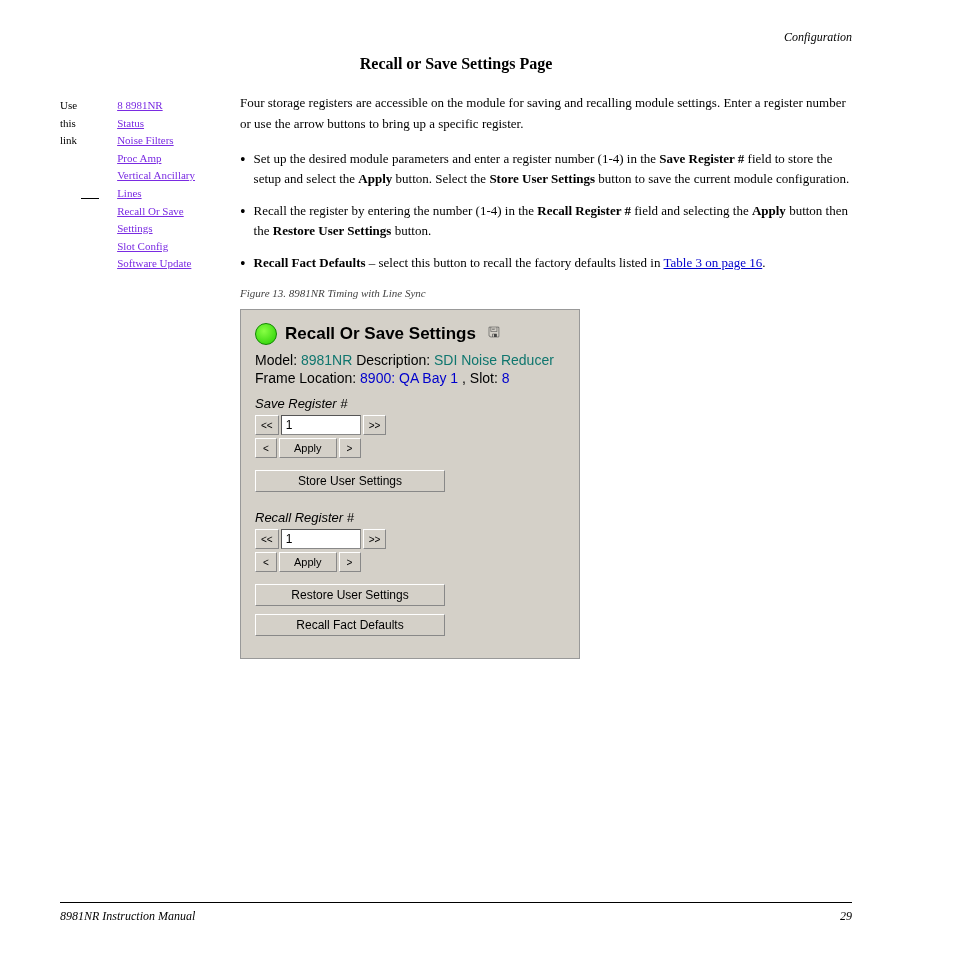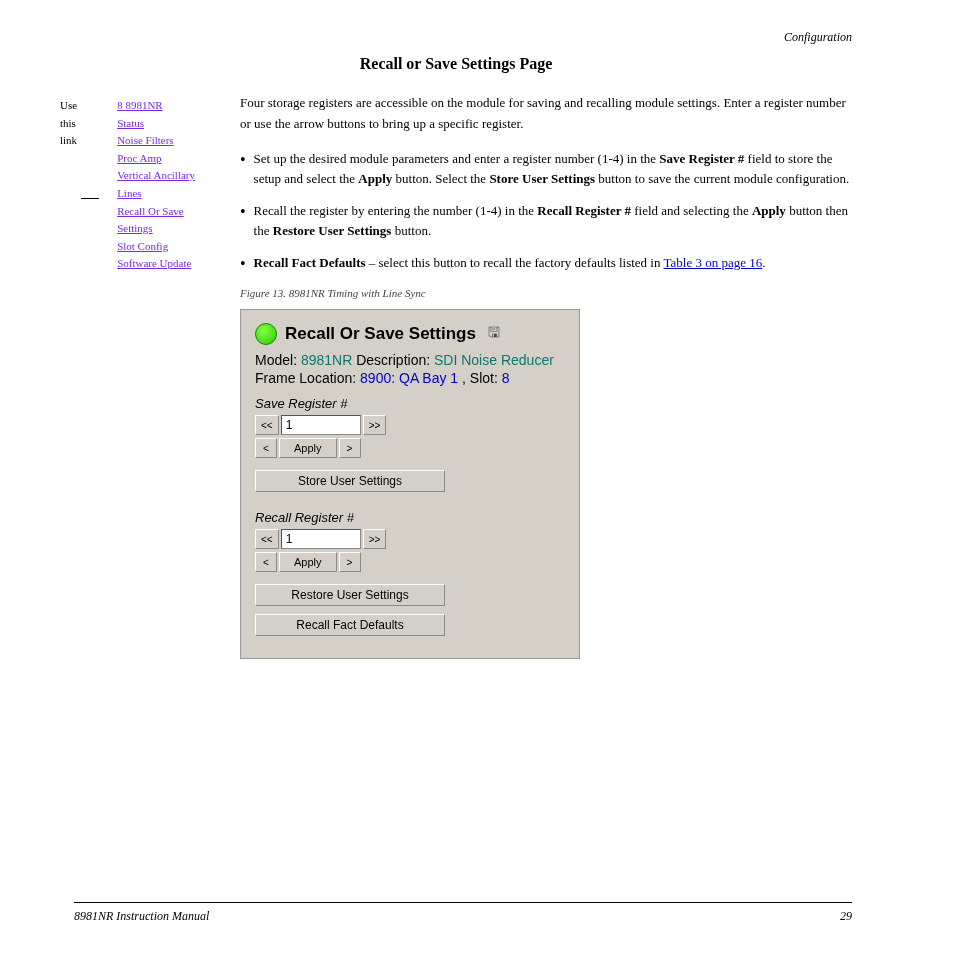--- a/index.html
+++ b/index.html
@@ -251,21 +251,21 @@
       padding: 3px 8px;
       cursor: pointer;
       font-family: Arial, sans-serif;
       text-align: center;
       margin-bottom: 8px;
     }
 
     .footer {
       position: absolute;
       bottom: 30px;
-      left: 74px;
+      left: 60px;
       right: 60px;
       display: flex;
       justify-content: space-between;
       font-size: 12px;
       font-style: italic;
       color: #000;
       border-top: 1px solid #000;
       padding-top: 6px;
     }
   </style>

